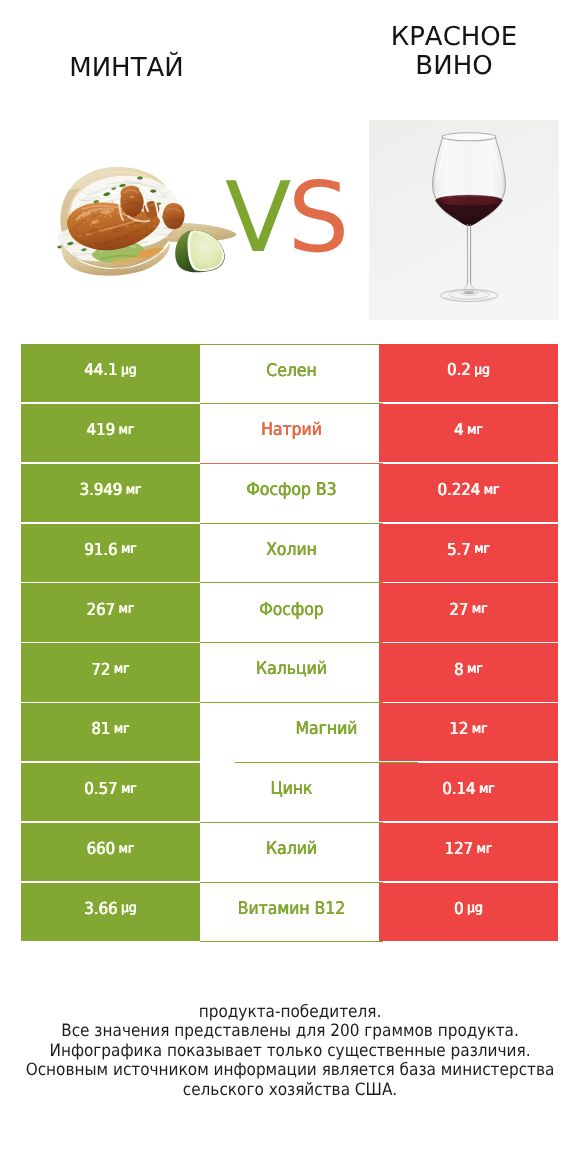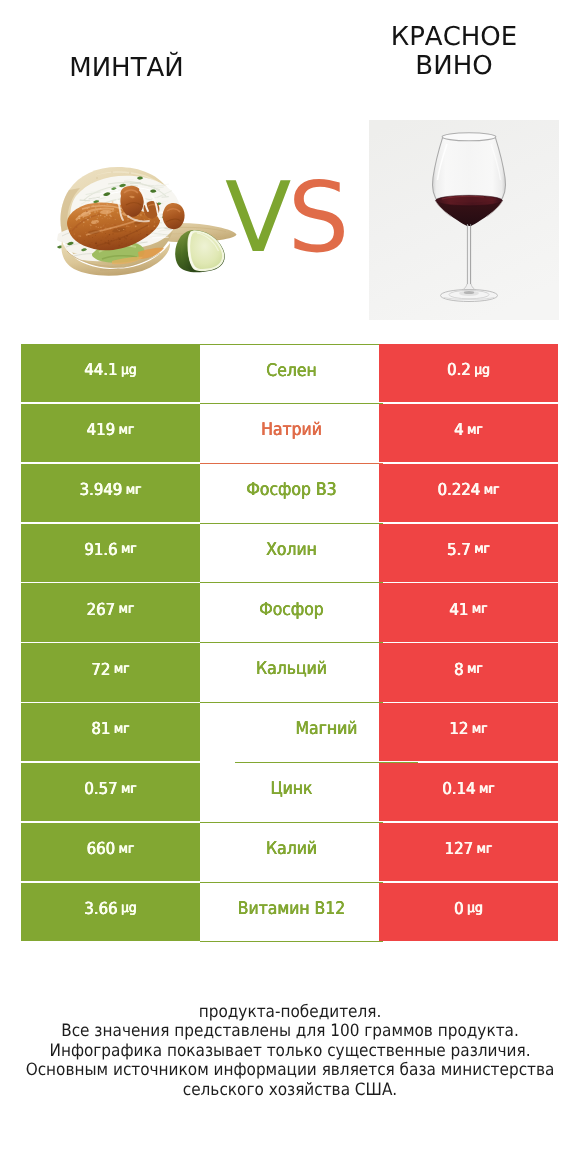--- a/index.html
+++ b/index.html
@@ -711,21 +711,21 @@
           <span class="unit">мг</span>
         </div>
       </div>
       <div class="row" style="top: 239.36px;">
         <div class="cell left">
           <span>267</span>
           <span class="unit">мг</span>
         </div>
         <div class="cell mid" style="color: rgb(130, 167, 50); border-bottom: 1px solid rgb(130, 167, 50); text-shadow: rgb(130, 167, 50) 0.3px 0px 0px, rgb(130, 167, 50) -0.3px 0px 0px;">Фосфор</div>
         <div class="cell right">
-          <span>41</span>
+          <span>27</span>
           <span class="unit">мг</span>
         </div>
       </div>
       <div class="row" style="top: 299.2px;">
         <div class="cell left">
           <span>72</span>
           <span class="unit">мг</span>
         </div>
         <div class="cell mid" style="color: rgb(130, 167, 50); border-bottom: 1px solid rgb(130, 167, 50); text-shadow: rgb(130, 167, 50) 0.3px 0px 0px, rgb(130, 167, 50) -0.3px 0px 0px;">Кальций</div>
         <div class="cell right">
@@ -773,18 +773,18 @@
         </div>
         <div class="cell mid" style="color: rgb(130, 167, 50); border-bottom: 1px solid rgb(130, 167, 50); text-shadow: rgb(130, 167, 50) 0.3px 0px 0px, rgb(130, 167, 50) -0.3px 0px 0px;">Витамин B12</div>
         <div class="cell right">
           <span>0</span>
           <span class="unit">µg</span>
         </div>
       </div>
     </div>
   <div id="footer">
       <div>продукта-победителя.</div>
-      <div>Все значения представлены для 100 граммов продукта.</div>
+      <div>Все значения представлены для 200 граммов продукта.</div>
       <div>Инфографика показывает только существенные различия.</div>
       <div>Основным источником информации является база министерства</div>
       <div>сельского хозяйства США.</div>
     </div>
 </div>
 
 </body></html>

